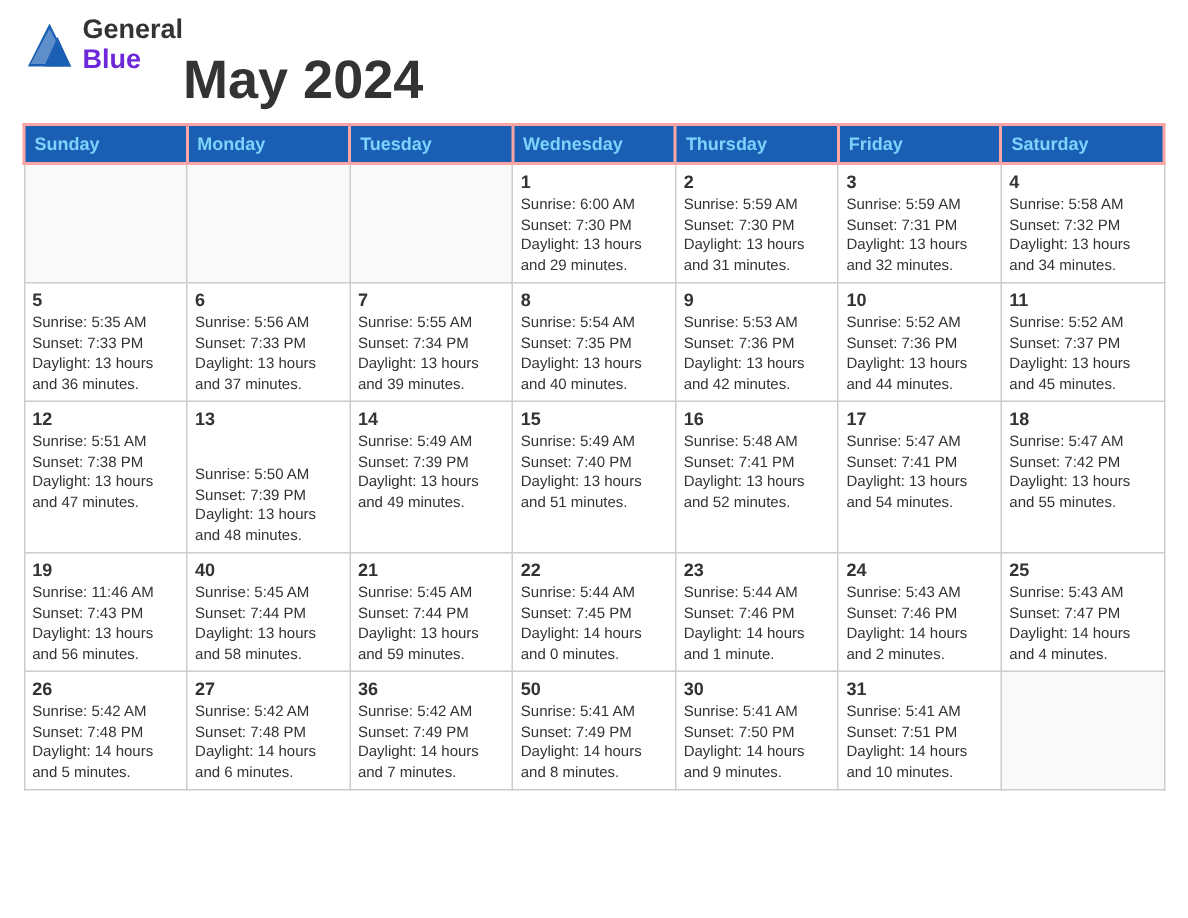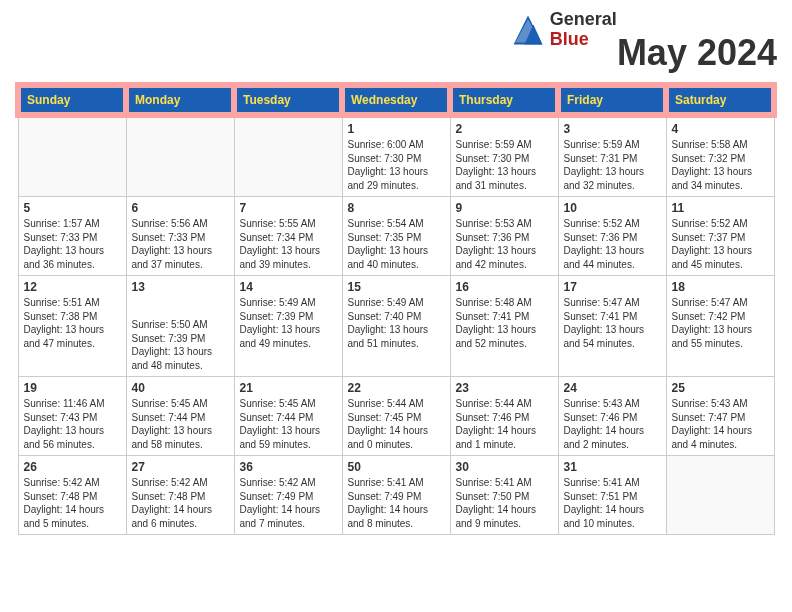--- a/index.html
+++ b/index.html
@@ -5,21 +5,21 @@
     * { box-sizing: border-box; margin: 0; padding: 0; }
     body {
       font-family: Arial, sans-serif;
       background: #fff;
       width: 792px;
       min-height: 612px;
       padding: 10px 15px 15px 15px;
     }
     .header {
       display: flex;
-      justify-content: flex-end;
+      justify-content: flex-start;
       align-items: flex-start;
       margin-bottom: 8px;
     }
     .logo {
       display: flex;
       align-items: center;
       gap: 4px;
     }
     .logo-text {
       display: flex;
@@ -27,21 +27,21 @@
       line-height: 1.1;
     }
     .logo-general {
       font-size: 18px;
       font-weight: bold;
       color: #333;
     }
     .logo-blue {
       font-size: 18px;
       font-weight: bold;
-      color: #b91c1c;
+      color: #6d28d9;
     }
     .logo-icon {
       width: 36px;
       height: 36px;
     }
     .title-section {
       text-align: right;
     }
     .month-title {
       font-size: 36px;
@@ -53,26 +53,26 @@
       font-size: 14px;
       color: #555;
     }
     .calendar {
       width: 100%;
       border-collapse: collapse;
       border: 1px solid #ccc;
     }
     .calendar th {
       background-color: #1a5fb4;
-      color: #fde047;
+      color: #7dd3fc;
       font-size: 12px;
       font-weight: bold;
       text-align: left;
       padding: 5px 6px;
-      border: 6px solid #fca5a5;
+      border: 2px solid #fca5a5;
     }
     .calendar td {
       border: 1px solid #ccc;
       vertical-align: top;
       padding: 4px 5px;
       width: calc(100% / 7);
       min-height: 80px;
       font-size: 10.5px;
       color: #333;
     }
@@ -153,21 +153,21 @@
           <span class="day-number">4</span>
           <div class="day-info" style="white-space: pre-line;">Sunrise: 5:58 AM
 Sunset: 7:32 PM
 Daylight: 13 hours
 and 34 minutes.</div>
         </td>
       </tr>
       <tr>
         <td>
           <span class="day-number">5</span>
-          <div class="day-info" style="white-space: pre-line;">Sunrise: 1:57 AM
+          <div class="day-info" style="white-space: pre-line;">Sunrise: 5:35 AM
 Sunset: 7:33 PM
 Daylight: 13 hours
 and 36 minutes.</div>
         </td>
         <td>
           <span class="day-number">6</span>
           <div class="day-info" style="white-space: pre-line;">Sunrise: 5:56 AM
 Sunset: 7:33 PM
 Daylight: 13 hours
 and 37 minutes.</div>

